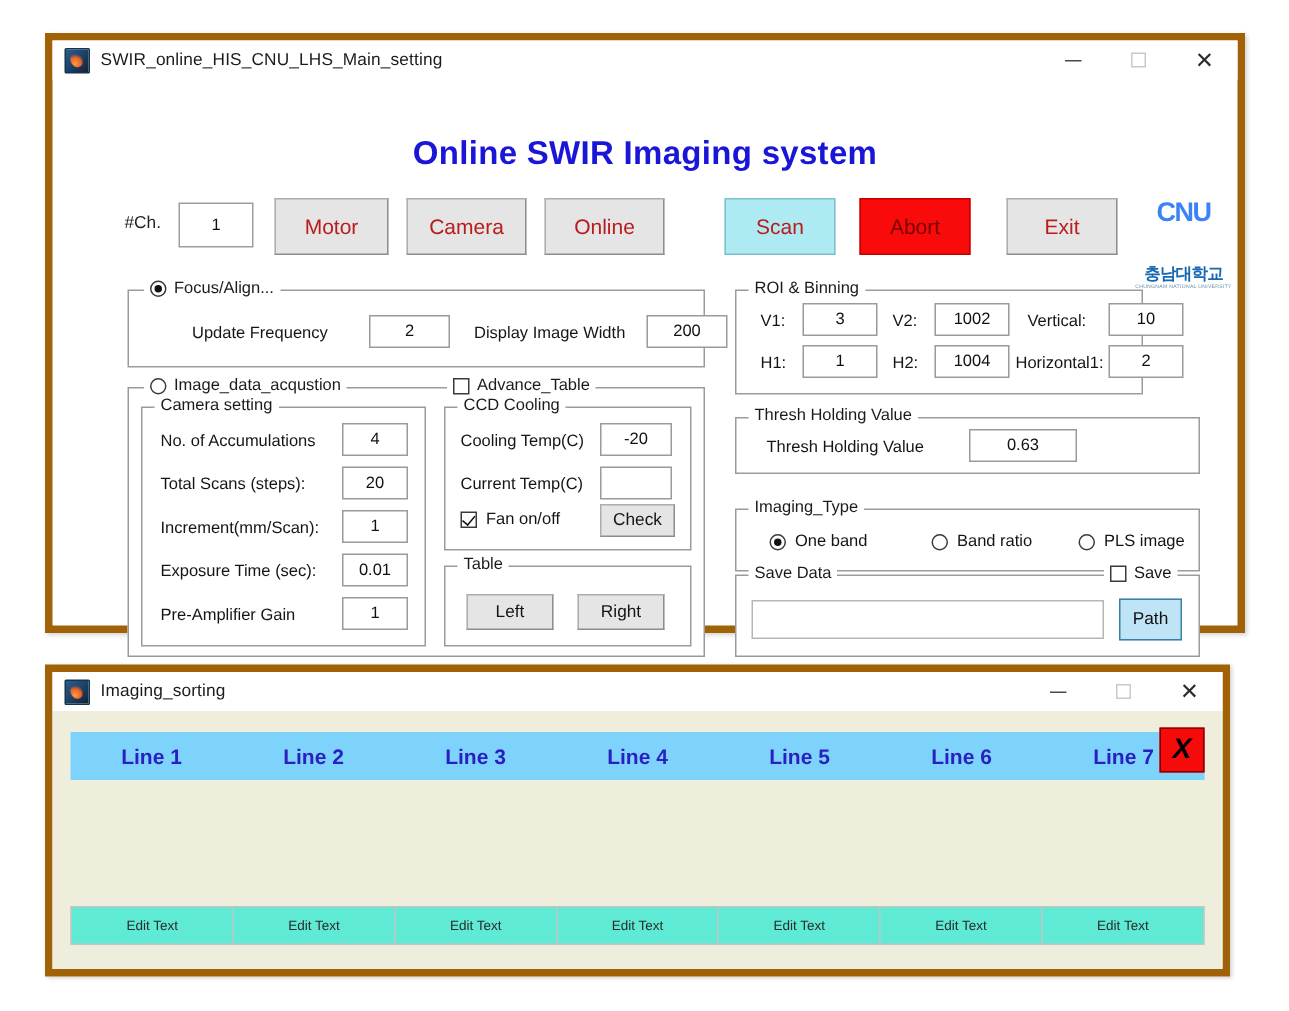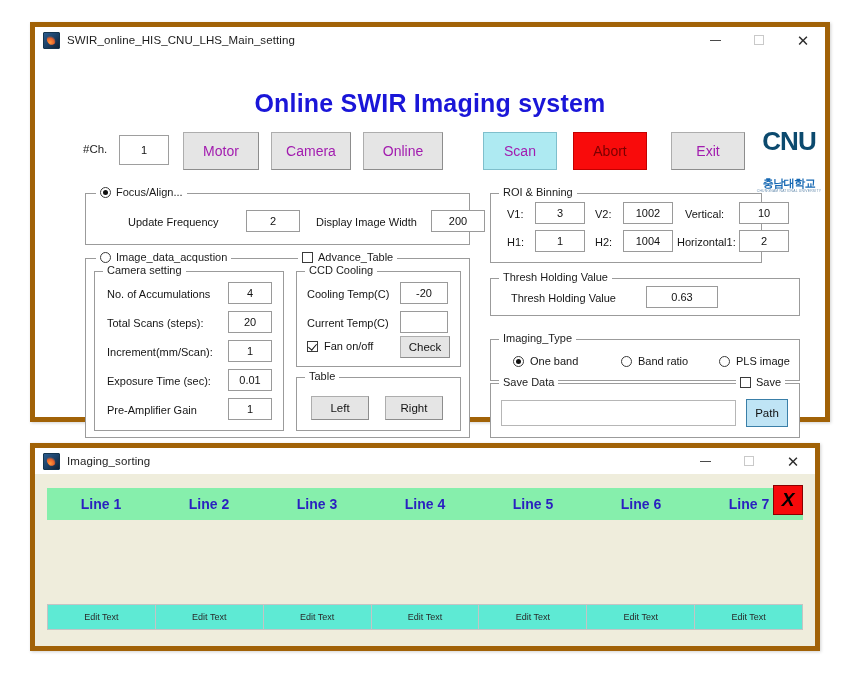--- a/index.html
+++ b/index.html
@@ -98,21 +98,21 @@
   }
   .main-body {
     position: relative;
     height: calc(100% - 26px);
   }
   .app-title {
     position: absolute;
     left: 0; right: 0;
     top: 36px;
     text-align: center;
-    font-size: 25px;
+    font-size: 22px;
     font-weight: bold;
     color: #1a16d8;
     letter-spacing: .2px;
   }
 
   
   .toolbar {
     position: absolute;
     left: 48px;
     top: 79px;
@@ -141,42 +141,42 @@
     top: 0;
     height: 38px;
     background: #e5e5e5;
     border: 1px solid #adadad;
     border-right-color: #8d8d8d;
     border-bottom-color: #8d8d8d;
     display: flex;
     align-items: center;
     justify-content: center;
     font-size: 14px;
-    color: #a21caf;
+    color: #b91c1c;
     box-sizing: border-box;
   }
   .tbtn.motor  { left: 100px;  width: 76px; }
   .tbtn.camera { left: 188px;  width: 80px; }
   .tbtn.online { left: 280px;  width: 80px; }
   .tbtn.scan   { left: 400px;  width: 74px; background: #aeeaf2; border-color: #7fbfcc; }
   .tbtn.abort  { left: 490px;  width: 74px; background: #f90b0b; border-color: #c30000; color: #7a0000; font-weight: normal;}
   .tbtn.exit   { left: 588px;  width: 74px; }
 
   .cnu-logo {
     position: absolute;
     left: 658px;
     top: -4px;
     width: 96px;
     height: 48px;
     text-align: center;
   }
   .cnu-main {
-    font-size: 26px;
+    font-size: 18px;
     font-weight: bold;
-    color: #0c4a6e;
+    color: #3b82f6;
     letter-spacing: -1px;
     line-height: 26px;
     font-family: "Liberation Sans", sans-serif;
   }
   .cnu-kr {
     font-size: 11px;
     font-weight: bold;
     color: #1668b3;
     line-height: 12px;
     letter-spacing: -.5px;
@@ -343,21 +343,21 @@
     position: relative;
     height: calc(100% - 26px);
     background: #efeddc;
   }
   .line-row {
     position: absolute;
     left: 12px;
     top: 14px;
     right: 12px;
     height: 32px;
-    background: #86efac;
+    background: #7dd3fc;
     display: flex;
   }
   .line-cell {
     flex: 1;
     display: flex;
     align-items: center;
     justify-content: center;
     font-size: 14px;
     font-weight: bold;
     color: #2a1fc0;

